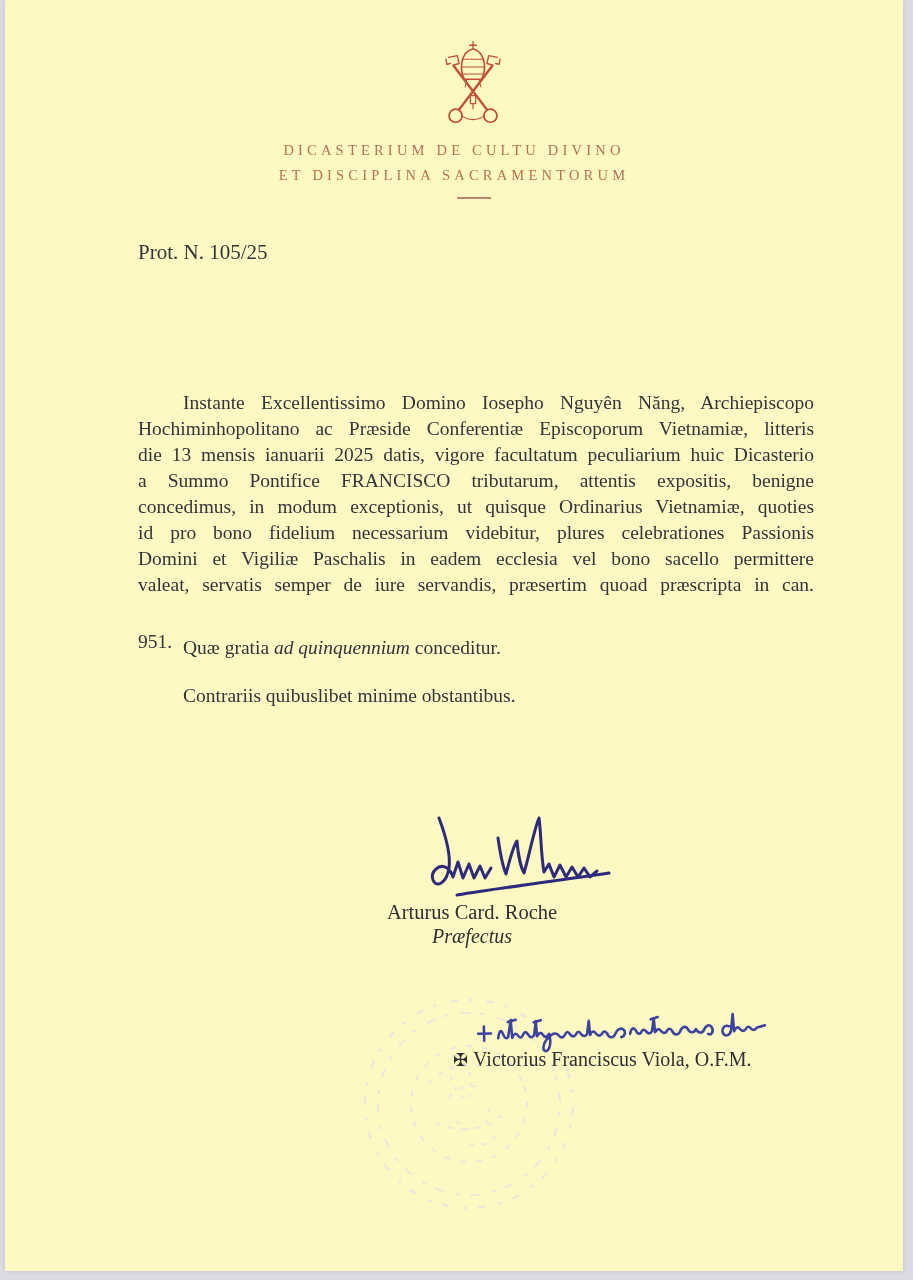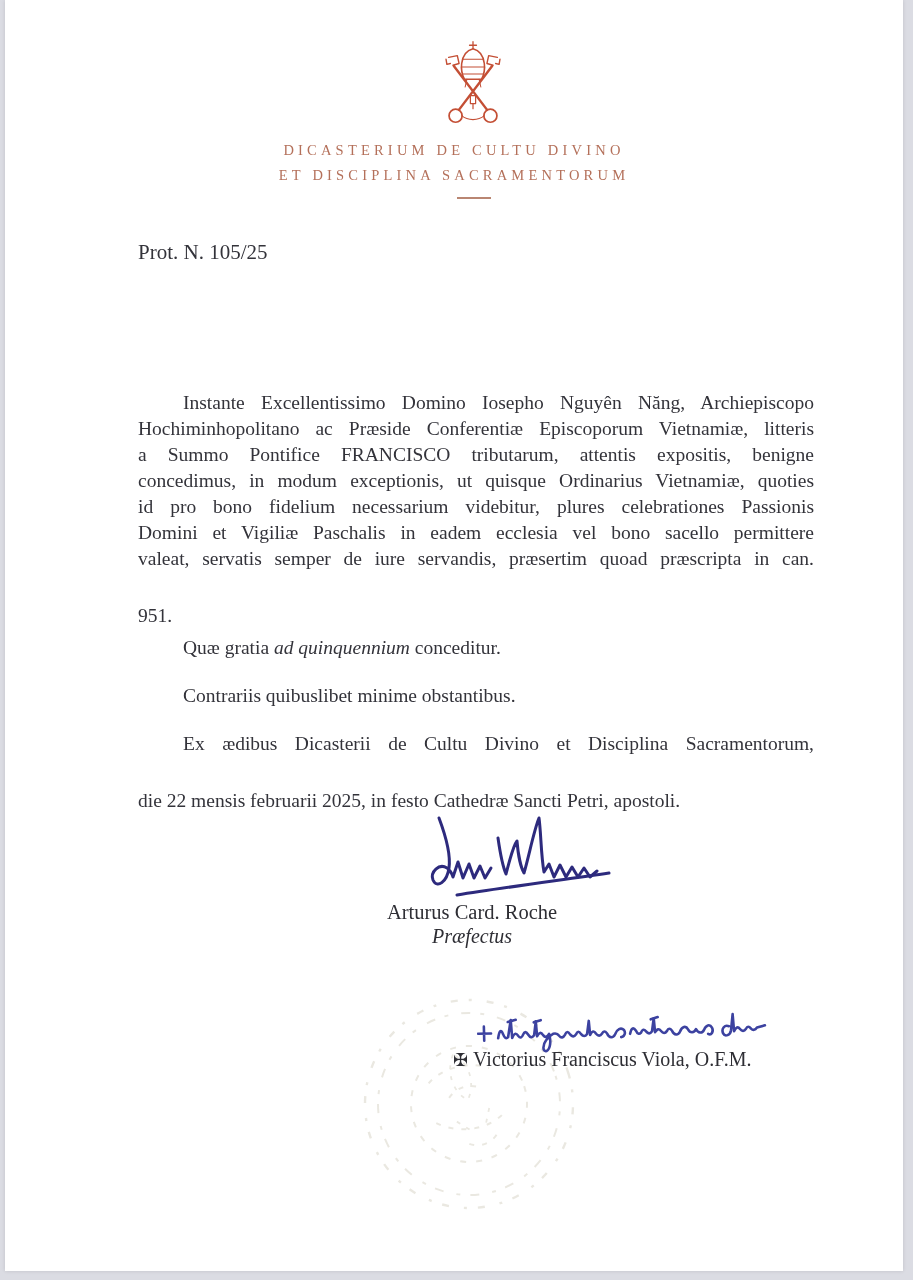--- a/index.html
+++ b/index.html
@@ -1,18 +1,18 @@
 <!DOCTYPE html>
 <html><head>
 <meta charset="utf-8">
 <style>
   html,body{margin:0;padding:0;}
   body{width:913px;height:1280px;overflow:hidden;font-family:"Liberation Serif",serif;}
   .stage{position:relative;width:913px;height:1280px;background:#dbdce3;}
-  .paper{position:absolute;left:5px;top:0;right:10px;bottom:9px;background:#ffffff;
+  .paper{position:absolute;left:5px;top:0;right:10px;bottom:9px;background:#fef9c3;
          box-shadow:0 0 4px rgba(0,0,0,.12);}
   .abs{position:absolute;}
   
   .crest{left:420px;top:40px;width:96px;height:94px;}
   .org-line{left:19px;width:860px;text-align:center;color:#b4705a;
             font-size:14.5px;letter-spacing:4.2px;font-variant:small-caps;
             text-transform:uppercase;}
   .org1{top:142px;}
   .org2{top:167px;}
   .header-rule{left:452px;top:197px;width:34px;height:2px;background:#b98672;}
@@ -78,36 +78,33 @@
     <div class="abs org-line org1">Dicasterium de Cultu Divino</div>
     <div class="abs org-line org2">et Disciplina Sacramentorum</div>
     <div class="abs header-rule"></div>
 
     <div class="abs prot">Prot. N. 105/25</div>
 
 
     <div class="abs textcol body-block">
       <div class="jline indent">Instante Excellentissimo Domino Iosepho Nguyên Năng, Archiepiscopo</div>
       <div class="jline">Hochiminhopolitano ac Præside Conferentiæ Episcoporum Vietnamiæ, litteris</div>
+      <div class="jline">die 13 mensis ianuarii 2025 datis, vigore facultatum peculiarium huic Dicasterio</div>
       <div class="jline">a Summo Pontifice FRANCISCO tributarum, attentis expositis, benigne</div>
       <div class="jline">concedimus, in modum exceptionis, ut quisque Ordinarius Vietnamiæ, quoties</div>
       <div class="jline">id pro bono fidelium necessarium videbitur, plures celebrationes Passionis</div>
       <div class="jline">Domini et Vigiliæ Paschalis in eadem ecclesia vel bono sacello permittere</div>
       <div class="jline">valeat, servatis semper de iure servandis, præsertim quoad præscripta in can.</div>
       <div class="jline last">951.</div>
     </div>
 
     <div class="abs textcol grant indent"><span>Quæ gratia </span><span class="it">ad quinquennium</span><span> conceditur.</span></div>
 
     <div class="abs textcol contrariis indent">Contrariis quibuslibet minime obstantibus.</div>
 
-    <div class="abs textcol dateline">
-      <div class="jline indent">Ex ædibus Dicasterii de Cultu Divino et Disciplina Sacramentorum,</div>
-      <div class="jline last">die 22 mensis februarii 2025, in festo Cathedræ Sancti Petri, apostoli.</div>
-    </div>
 
     <svg class="abs sig1" viewBox="0 0 212 92" xmlns="http://www.w3.org/2000/svg">
       <path class="sig1-ink" d="M38,6 C44,22 50,42 48,56 C46,70 36,77 32,68 C29,60 38,51 46,56 C49,58 51,62 52,65 L57,50 L62,66 L68,52 L73,66 L79,54 L84,66 L90,56"></path>
       <path class="sig1-ink" d="M97,26 C99,40 102,55 105,62 C109,47 112,34 116,29 C117,42 120,56 123,61 C128,44 133,18 138,6 C140,20 140,44 143,60 L148,52 L153,65 L159,53 L165,65 L171,55 L177,65 L183,56 L189,65 L196,59"></path>
       <path class="sig1-ink" d="M56,83 C100,76 160,68 208,61" stroke-width="2.4"></path>
     </svg>
 
     <div class="abs prefect-block">
       <div class="prefect-name">Arturus Card. Roche</div>
       <div class="prefect-title">Præfectus</div>

